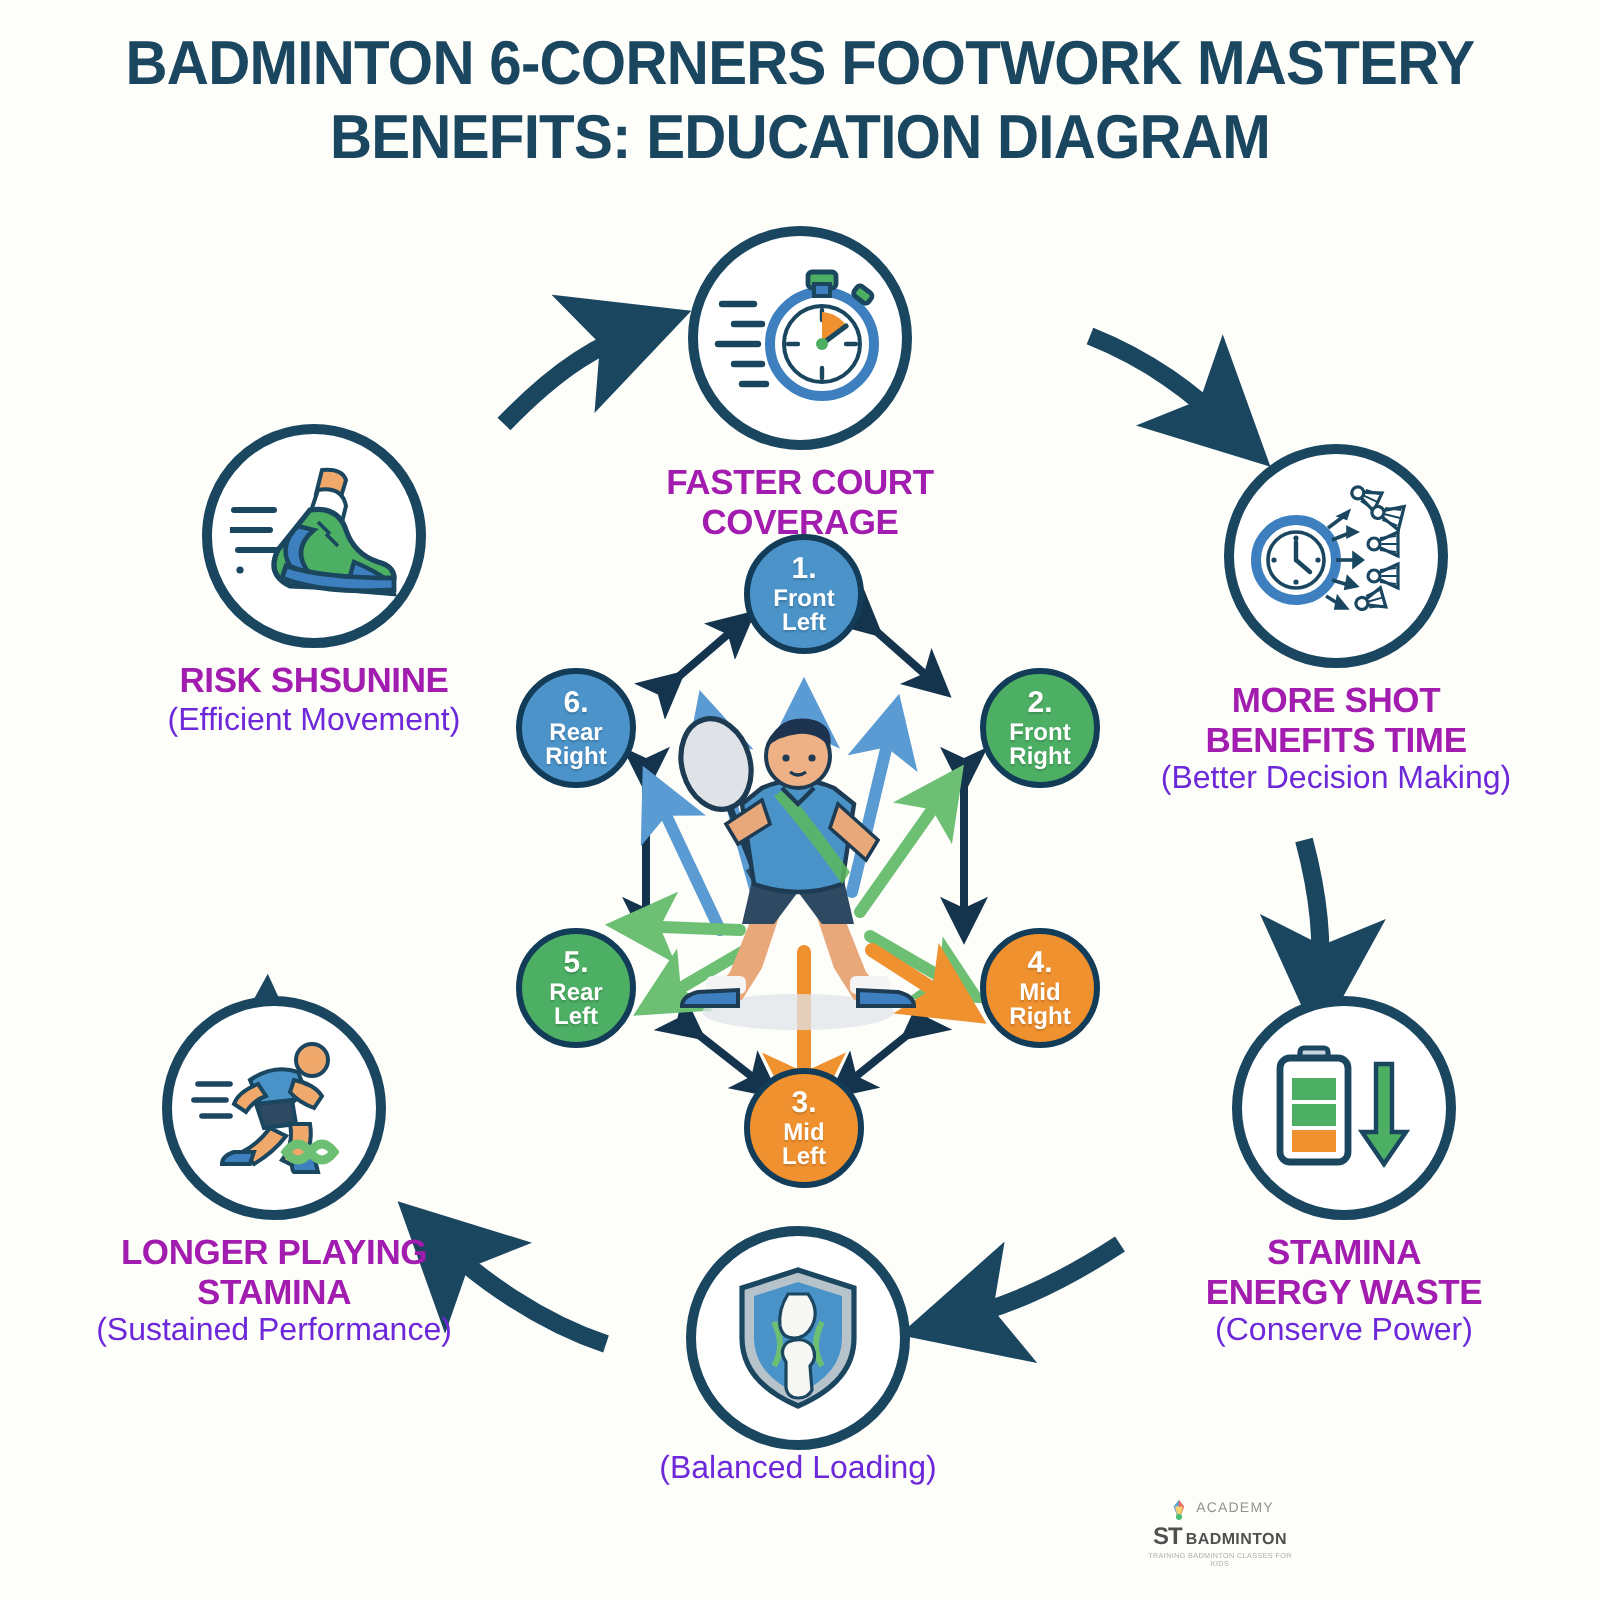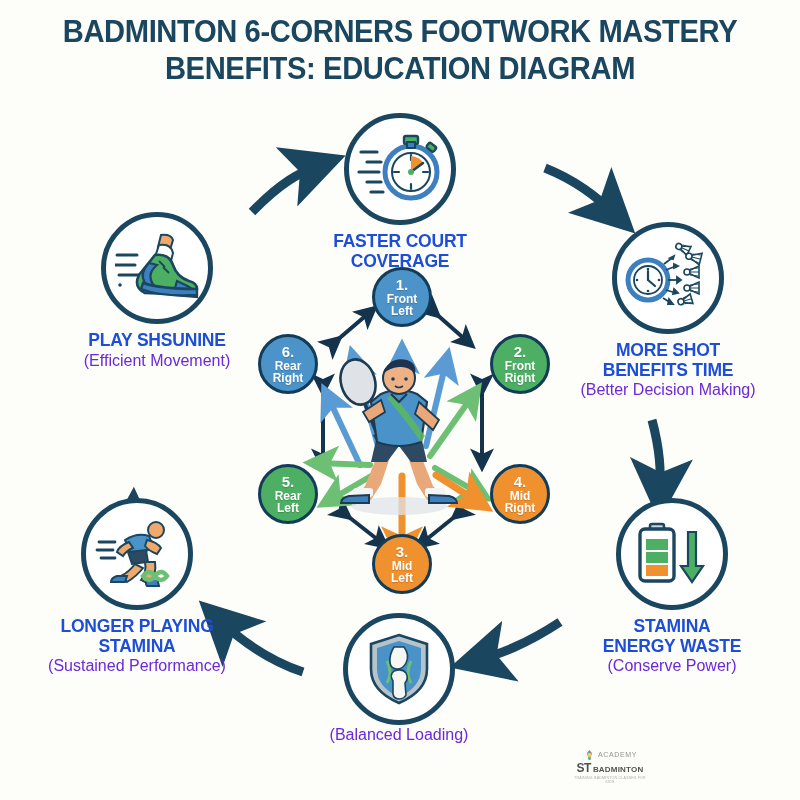--- a/index.html
+++ b/index.html
@@ -34,21 +34,21 @@
     border:5px solid #1a4660;
     background:#ffffff;
     margin:0 auto;
     position:relative;
     box-sizing:border-box;
     display:flex;align-items:center;justify-content:center;
   }
   .node .ring svg{display:block;}
   .node .lbl{
     margin-top:7px;
-    color:#1d4ed8;
+    color:#a21caf;
     font-weight:bold;
     font-size:17.5px;
     line-height:1.12;
     letter-spacing:-0.2px;
   }
   .node .sub{
     margin-top:1px;
     color:#6d28d9;
     font-weight:normal;
     font-size:16px;
@@ -419,21 +419,21 @@
         <path d="M40,22 q14,-2 18,10 q4,12 16,16 q8,2 8,8 l-2,6 l-50,-2 q-12,-6 -6,-18 z" fill="#4caf63" stroke="#1a4660" stroke-width="2.6"></path>
         <path d="M34,30 q-10,10 -4,20 l10,4 q-10,-12 2,-22 z" fill="#3d7fbf" stroke="#1a4660" stroke-width="2.2"></path>
         <path d="M62,48 q10,4 18,10 l2,6 l-24,-2 z" fill="#3d7fbf" stroke="#1a4660" stroke-width="2.2"></path>
         <path d="M28,50 q18,6 54,6 l0,6 q-36,2 -56,-6 z" fill="#3d7fbf" stroke="#1a4660" stroke-width="2.4"></path>
         <g stroke="#1a4660" stroke-width="1.8" fill="none">
           <line x1="44" y1="28" x2="50" y2="34"></line>
           <line x1="48" y1="34" x2="54" y2="40"></line>
         </g>
       </svg>
     </div>
-    <div class="lbl">PLAY SHSUNINE</div>
+    <div class="lbl">RISK SHSUNINE</div>
     <div class="sub">(Efficient Movement)</div>
   </div>
 
   <div class="wm">
     <div class="wmrow">
       <svg class="shuttle" viewBox="0 0 20 20">
         <path d="M10,3 l4,5 l-3,8 l-2,0 l-3,-8 z" fill="#e8453c"></path>
         <path d="M10,3 l-4,5 l3,8" fill="#2d9cdb"></path>
         <path d="M7,8 l6,0 l-2,8 l-2,0 z" fill="#f2c94c"></path>
         <circle cx="10" cy="16" r="2.4" fill="#27ae60"></circle>

